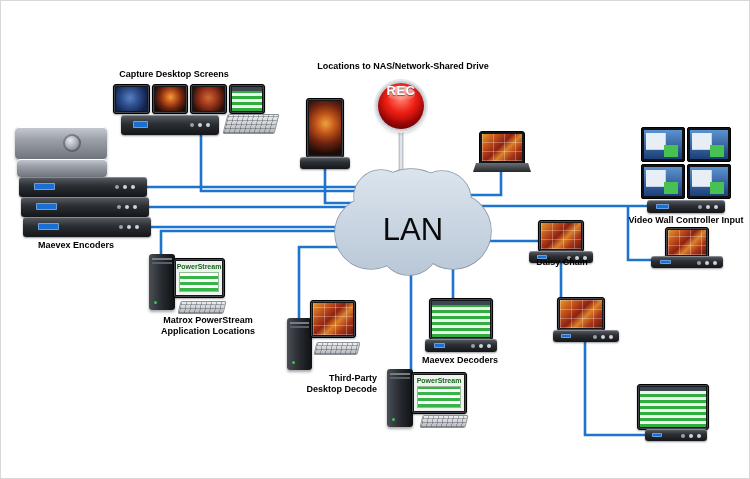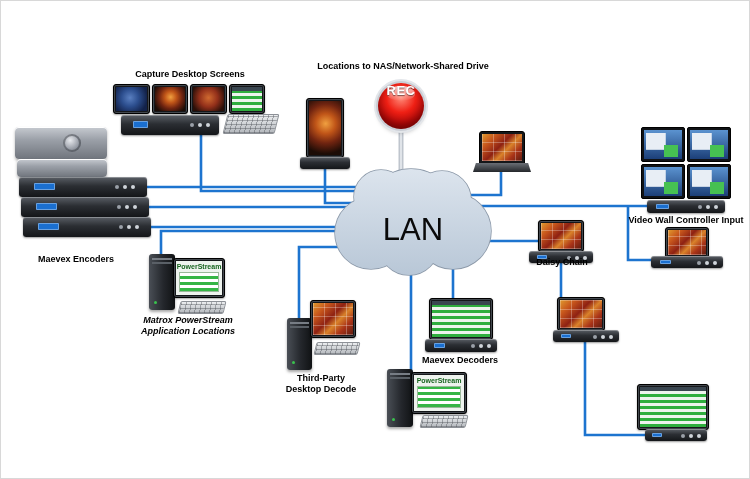--- a/index.html
+++ b/index.html
@@ -130,21 +130,21 @@
           <circle cx="370" cy="232" r="36"></circle>
         <circle cx="452" cy="230" r="38"></circle>
           <circle cx="408" cy="244" r="30"></circle>
         <circle cx="380" cy="196" r="27"></circle>
           <circle cx="441" cy="199" r="29"></circle>
       </g>
       <text x="412" y="239" text-anchor="middle" font-size="31" fill="#0a0a0a">LAN</text>
     </g>
   </svg>
 
-  <div class="label" style="left:114px;top:68px;width:150px;">Capture Desktop Screens</div>
+  <div class="label" style="left:98px;top:68px;width:150px;">Capture Desktop Screens</div>
   <div class="node mon-row" style="left:112px;top:83px;width:152px;height:30px;">
     <div class="monitor">
         <div class="screen s-blue"></div>
       </div>
     <div class="monitor">
         <div class="screen s-concert"></div>
       </div>
     <div class="monitor">
         <div class="screen s-red"></div>
       </div>
@@ -170,21 +170,21 @@
   </div>
   <div class="node laptop-base" style="left:472px;top:162px;width:58px;height:9px;"></div>
 
   <div class="node server" style="left:14px;top:126px;width:92px;height:32px;">
     <div class="emblem" style="left:48px;top:7px;width:18px;height:18px;"></div>
   </div>
   <div class="node server" style="left:16px;top:158px;width:90px;height:18px;"></div>
   <div class="node device ports" style="left:18px;top:176px;width:128px;height:20px;"></div>
   <div class="node device ports" style="left:20px;top:196px;width:128px;height:20px;"></div>
   <div class="node device ports" style="left:22px;top:216px;width:128px;height:20px;"></div>
-  <div class="label" style="left:8px;top:253px;width:134px;">Maevex Encoders</div>
+  <div class="label" style="left:8px;top:239px;width:134px;">Maevex Encoders</div>
 
   <div class="node vw" style="left:640px;top:126px;width:90px;height:72px;">
     <div class="cell">
         <div class="screen s-wall"></div>
       </div>
     <div class="cell">
         <div class="screen s-wall"></div>
       </div>
     <div class="cell">
         <div class="screen s-wall"></div>
@@ -229,31 +229,31 @@
       <div class="ps-rows"></div>
     </div>
   </div>
   <div class="node keyboard" style="left:420px;top:414px;width:46px;height:13px;"></div>
 
   <div class="node tower" style="left:286px;top:317px;width:25px;height:52px;"></div>
   <div class="node monitor" style="left:309px;top:299px;width:46px;height:38px;">
     <div class="screen s-food"></div>
   </div>
   <div class="node keyboard" style="left:314px;top:341px;width:44px;height:13px;"></div>
-  <div class="label" style="left:264px;top:372px;width:112px;">
+  <div class="label" style="left:264px;top:372px;width:112px;text-align:right;">
     <span class="lbl-line">Third-Party</span>
     <span class="lbl-line">Desktop Decode</span>
   </div>
 
   <div class="node tower" style="left:148px;top:253px;width:26px;height:56px;"></div>
   <div class="node monitor" style="left:172px;top:257px;width:52px;height:40px;">
     <div class="screen s-ps">
       <span class="ps-text">PowerStream</span>
       <div class="ps-rows"></div>
     </div>
   </div>
   <div class="node keyboard" style="left:178px;top:300px;width:46px;height:13px;"></div>
-  <div class="label" style="left:124px;top:314px;width:126px;font-style:italic;">
+  <div class="label" style="left:144px;top:314px;width:126px;">
     <span class="lbl-line">Matrox PowerStream</span>
     <span class="lbl-line">Application Locations</span>
   </div>
 
 </div>
 
 </body></html>

